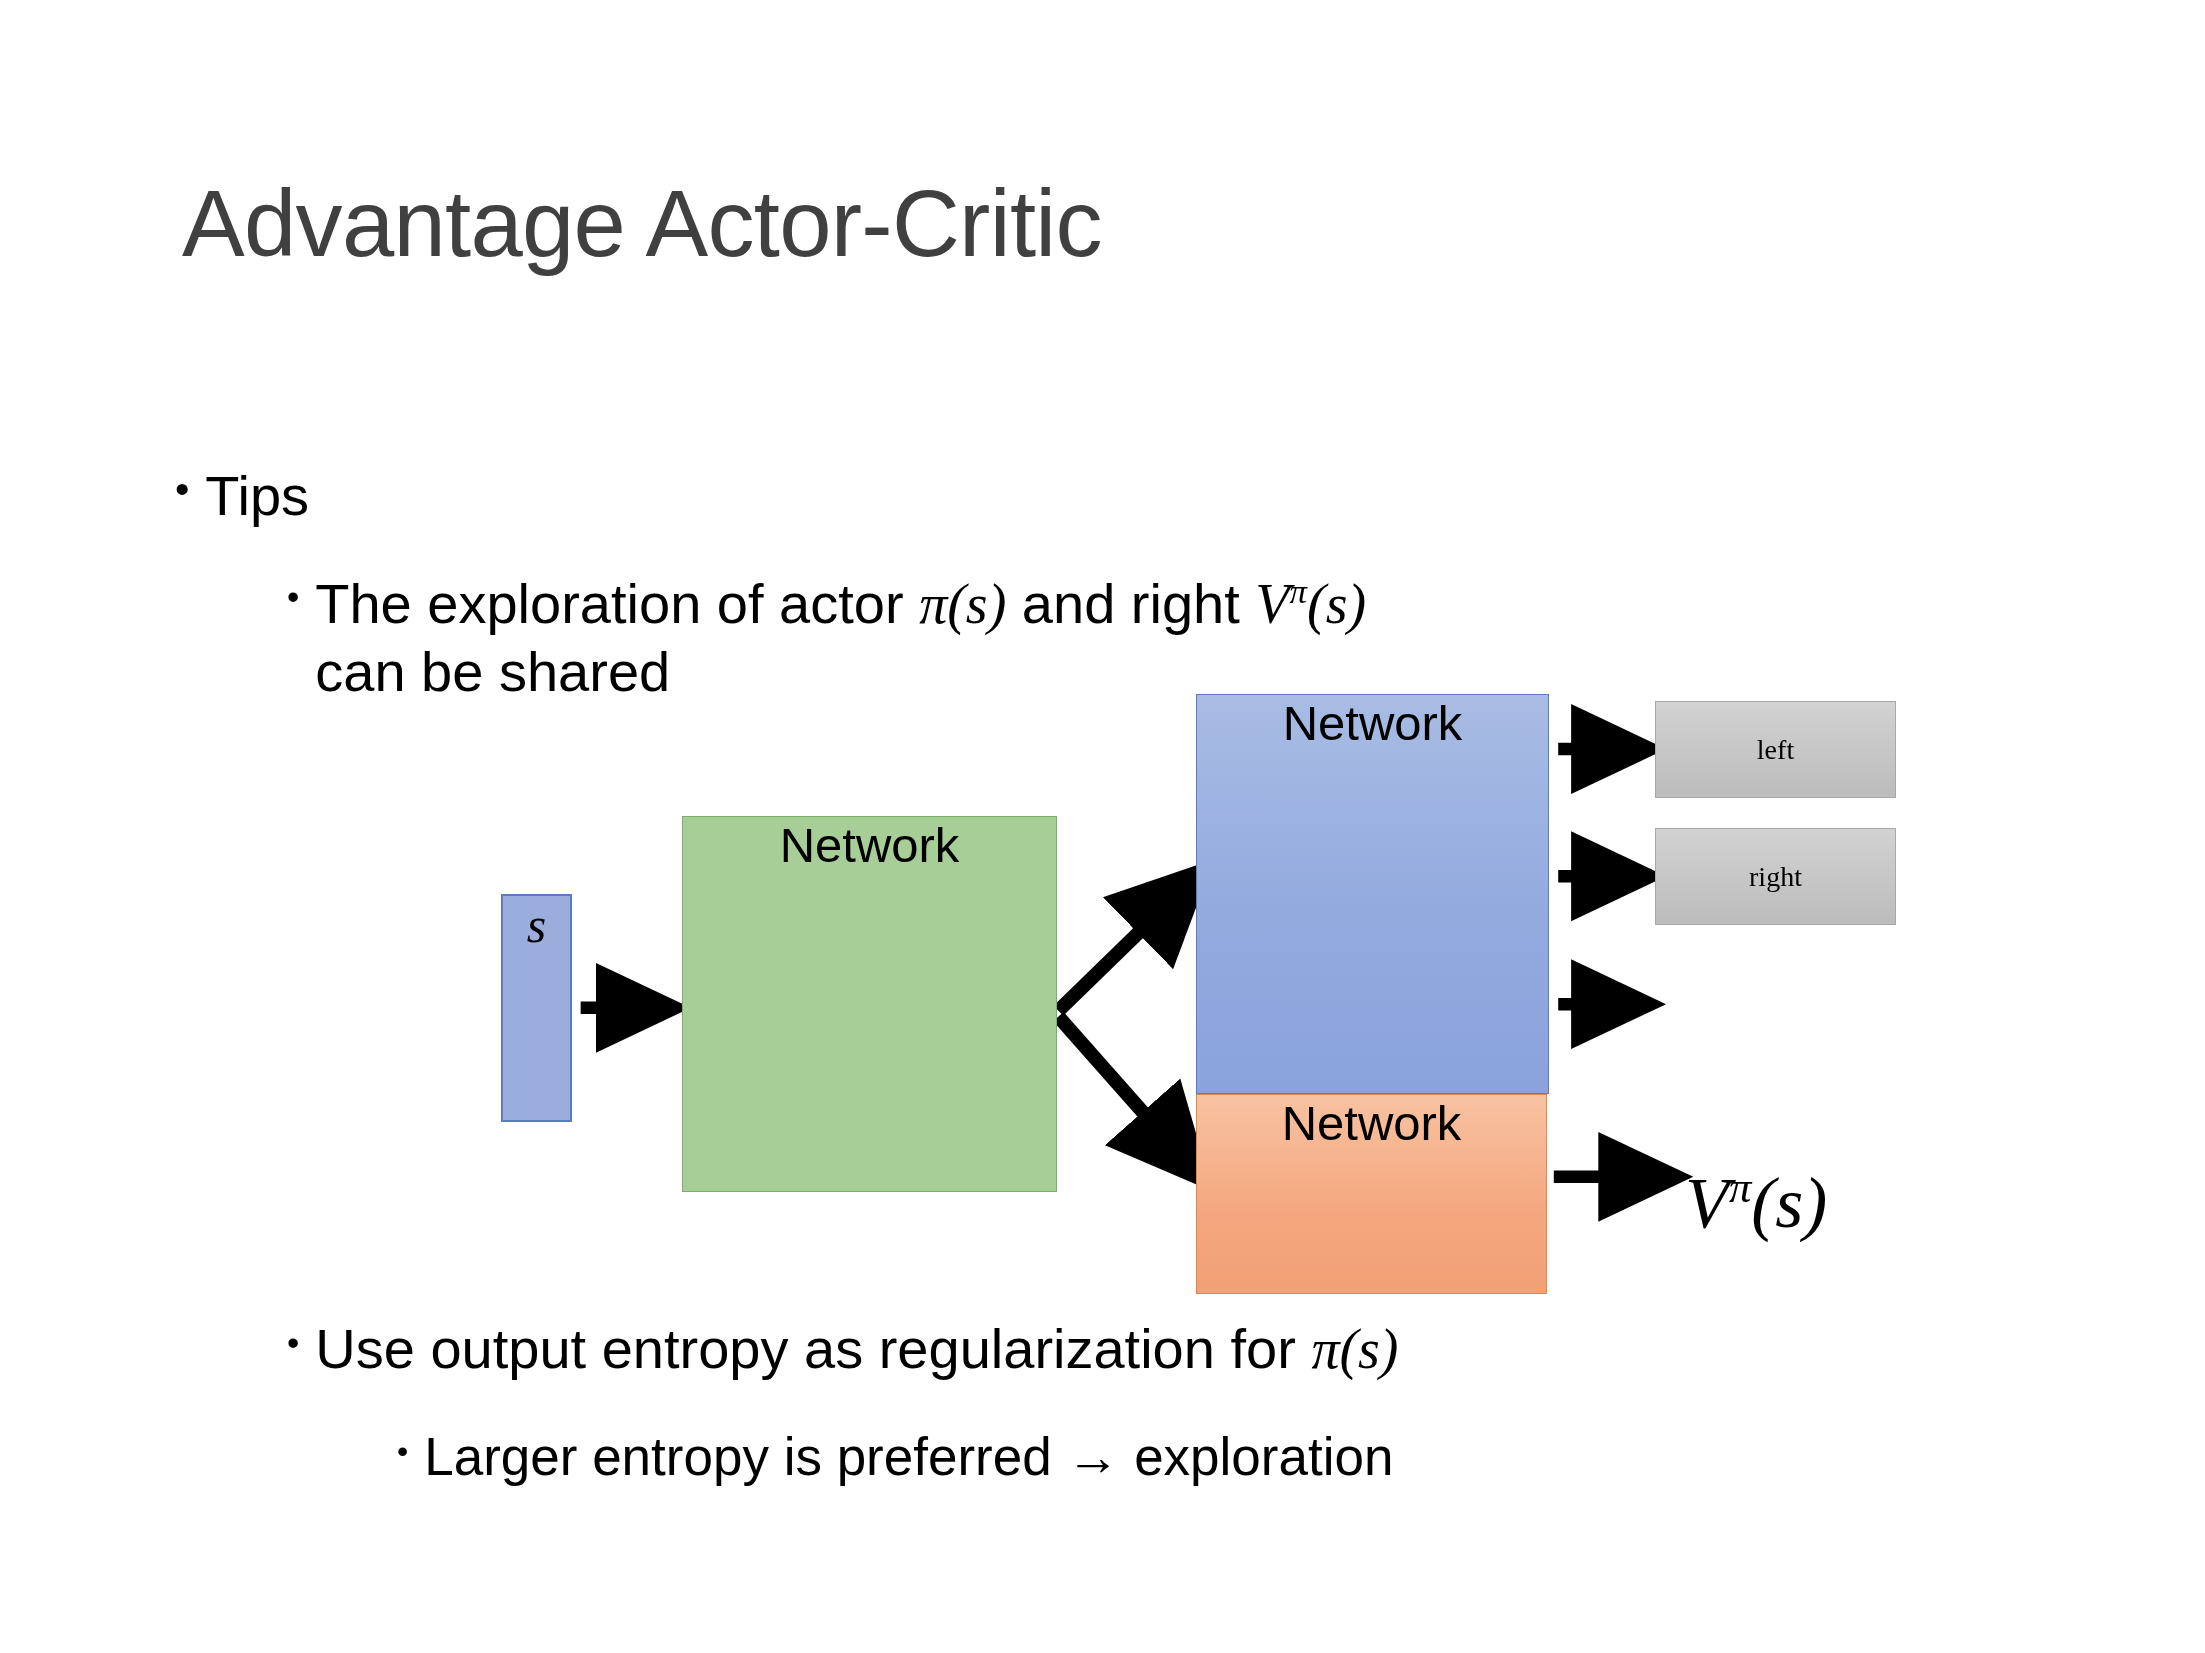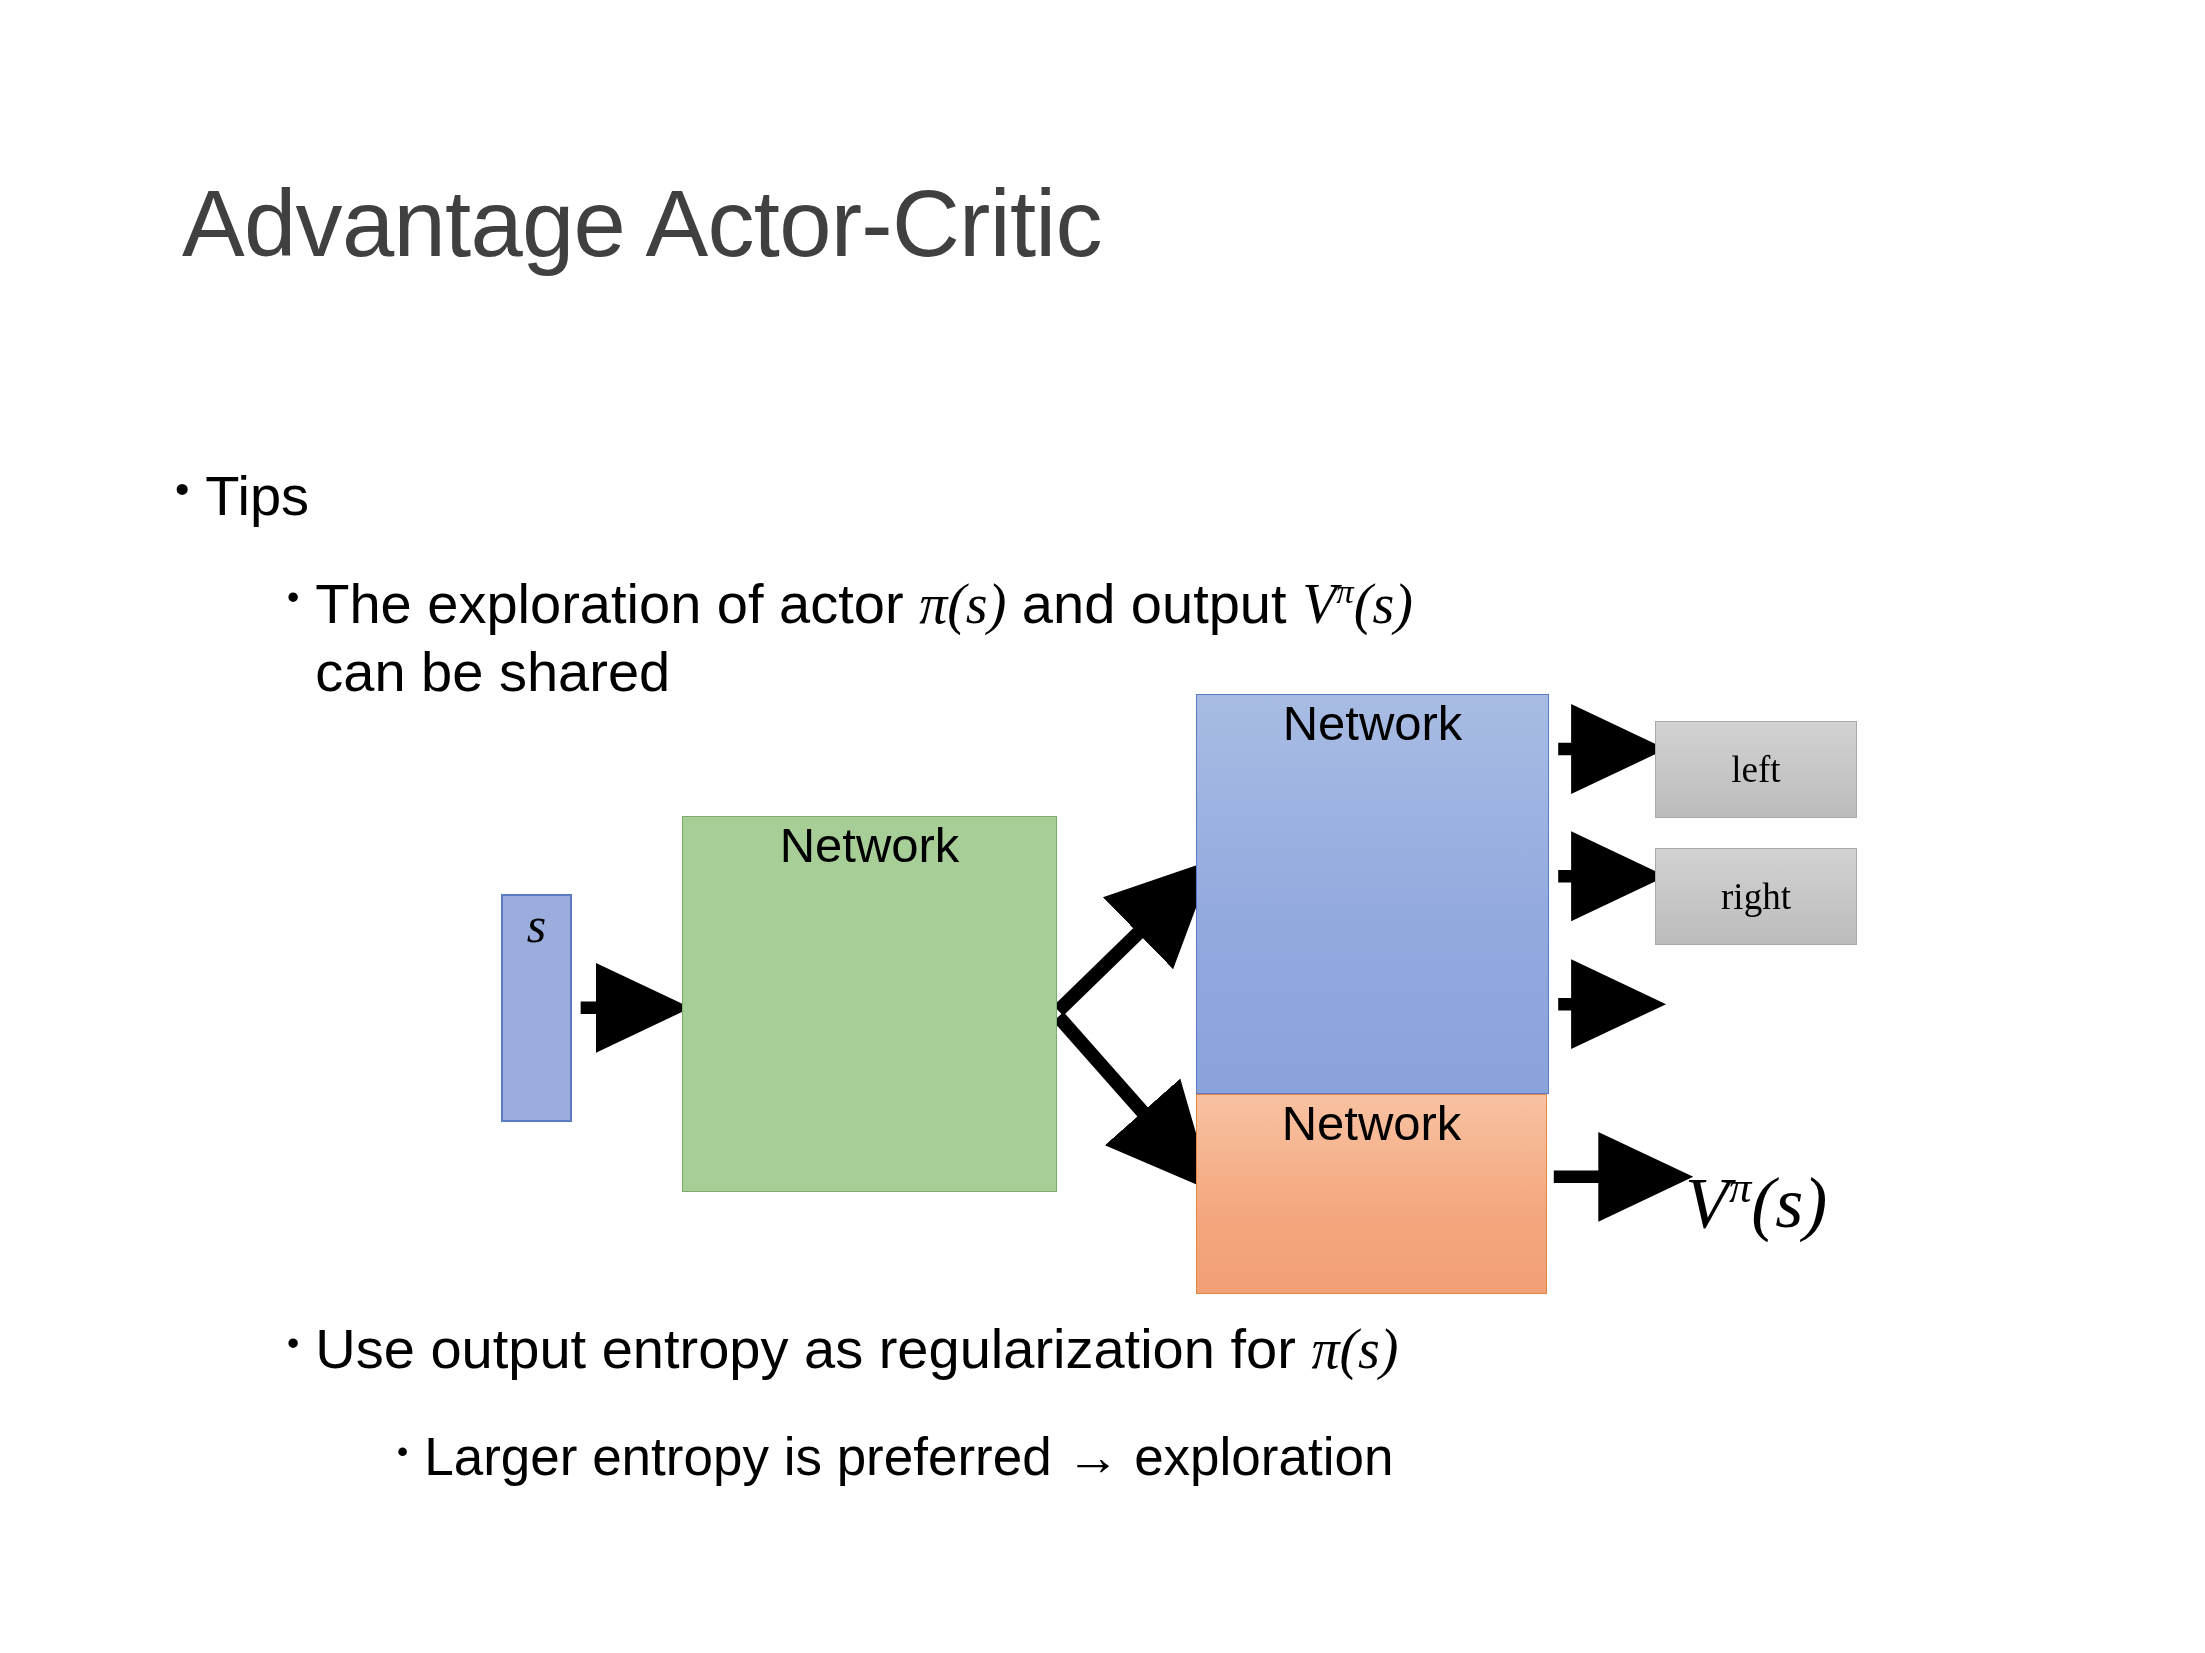--- a/index.html
+++ b/index.html
@@ -154,31 +154,30 @@
     top: 1094px;
     width: 351px;
     height: 200px;
     background: linear-gradient(180deg, #F8C2A2 0%, #F4A77E 60%, #F2A076 100%);
     border: 1.5px solid #E08646;
   }
 
   .outbox {
     position: absolute;
     box-sizing: border-box;
-    width: 202px;
+    width: 241px;
     height: 97px;
     background: linear-gradient(180deg, #D2D2D2 0%, #C6C6C6 55%, #BCBCBC 100%);
     border: 1.5px solid #A8A8A8;
     display: flex;
     align-items: center;
     justify-content: center;
     font-family: "Liberation Serif", serif;
-    font-size: 37px;
-    color: #000000;
-    margin-top: 20px;
+    font-size: 28px;
+    color: #000000;
   }
   #out-left  { left: 1655px; top: 701px; }
   #out-right { left: 1655px; top: 828px; }
   #out-fire  { left: 1655px; top: 956px; }
 
   #critic-output {
     position: absolute;
     left: 1685px;
     top: 1153px;
     font-size: 72px;
@@ -190,21 +189,21 @@
 <div id="slide-title">Advantage Actor-Critic</div>
 
 <div class="bullet" id="bullet-tips">
   <span class="dot">•</span>
   <span class="btext">Tips</span>
 </div>
 
 <div class="bullet" id="bullet-shared">
   <span class="dot">•</span>
   <span class="btext">
-    <span>The exploration of actor </span><span class="math">π(s)</span><span>  and output </span><span class="math"><span>V</span><sup>π</sup><span>(s)</span></span><br>
+    <span>The exploration of actor </span><span class="math">π(s)</span><span>  and right </span><span class="math"><span>V</span><sup>π</sup><span>(s)</span></span><br>
     <span>can be shared</span>
   </span>
 </div>
 
 <div id="diagram">
 
   <svg id="arrow-layer" viewBox="0 0 3000 2250" width="2205" height="1654">
     <defs>
       <marker id="ah" markerWidth="8" markerHeight="8" refX="6.2" refY="4" orient="auto" markerUnits="strokeWidth">
         <path d="M0,0.4 L7.6,4 L0,7.6 z" fill="#000000"></path>

